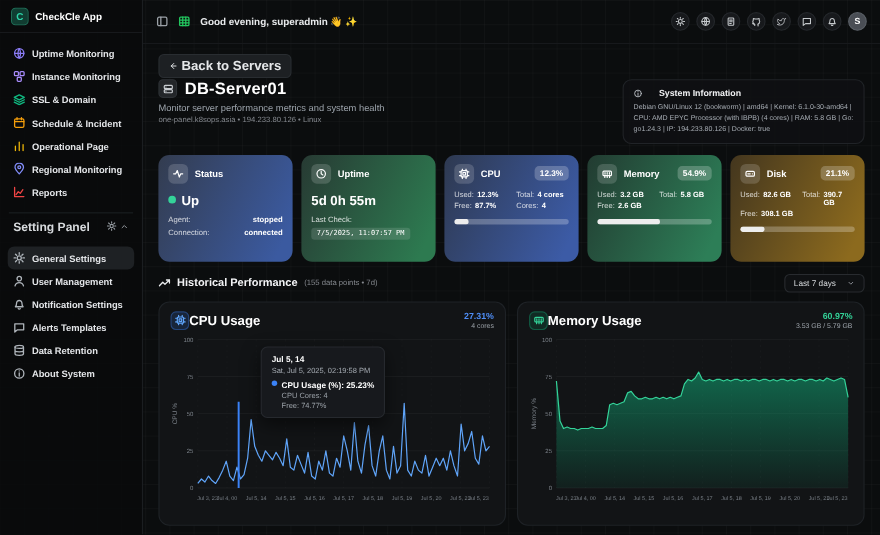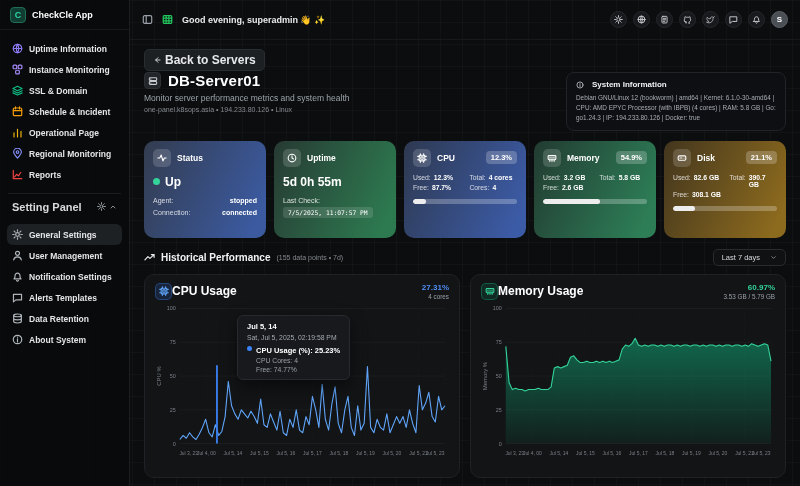--- a/index.html
+++ b/index.html
@@ -45,21 +45,21 @@
   .title-row { display:flex; align-items:flex-start; margin-top:1px; }
   .title-left { flex:1; min-width:0; }
   .title-line { display:flex; align-items:center; gap:7px; }
   .server-tile { width:17px; height:17px; border-radius:4px; background:#232629; border:1px solid #2e3236; display:flex; align-items:center; justify-content:center; color:#c8ccd0; }
   .server-tile svg { width:10px; height:10px; }
   h1 { font-size:15px; font-weight:bold; color:#fff; letter-spacing:.2px; }
   .subtitle { font-size:8.5px; color:#9ca3ab; margin-top:4px; }
   .meta-line { font-size:7px; color:#85898f; margin-top:3px; }
 
   .sysinfo { width:220px; flex:none; background:rgba(15,17,19,.85); border:1px solid #202327; border-radius:8px; padding:7px 9px; }
-  .sysinfo-head { display:flex; align-items:center; gap:8px; font-size:8px; font-weight:bold; color:#f0f1f3; }
+  .sysinfo-head { display:flex; align-items:center; gap:15px; font-size:8px; font-weight:bold; color:#f0f1f3; }
   .sysinfo-head svg { width:8px; height:8px; color:#b7bcc1; }
   .sysinfo-text { font-size:6.4px; color:#a7adb4; line-height:1.55; margin-top:4px; }
 
   
   .cards { display:flex; gap:8px; margin-top:10px; }
   .card { flex:1; min-width:0; border-radius:10px; padding:8px 9px; height:97px; color:#fff; position:relative; }
   .card.c-status { background:linear-gradient(115deg,#333c4f 0%,#3b5aa0 90%); }
   .card.c-uptime { background:linear-gradient(115deg,#273a33 0%,#2d7a50 90%); }
   .card.c-cpu    { background:linear-gradient(115deg,#2e3950 0%,#3c5ba6 90%); }
   .card.c-memory { background:linear-gradient(115deg,#223b31 0%,#2d7e57 90%); }
@@ -128,21 +128,21 @@
     </div>
 
     <nav class="nav">
       <div class="nav-item">
         <span class="nav-ic nav-color" style="color: rgb(139, 124, 246);">
             <svg class="stroke" viewBox="0 0 12 12">
               <circle cx="6" cy="6" r="4.6"></circle>
               <path d="M1.4 6h9.2M6 1.4c1.7 2.2 1.7 7 0 9.2M6 1.4c-1.7 2.2-1.7 7 0 9.2"></path>
             </svg>
           </span>
-        <span>Uptime Information</span>
+        <span>Uptime Monitoring</span>
       </div>
       <div class="nav-item">
         <span class="nav-ic nav-color" style="color: rgb(167, 139, 250);">
             <svg class="stroke" viewBox="0 0 12 12">
               <rect x="1.2" y="1.2" width="4" height="4" rx="1"></rect>
               <rect x="6.8" y="1.2" width="4" height="4" rx="1"></rect>
               <rect x="4" y="6.8" width="4" height="4" rx="1"></rect>
             </svg>
           </span>
         <span>Instance Monitoring</span>

